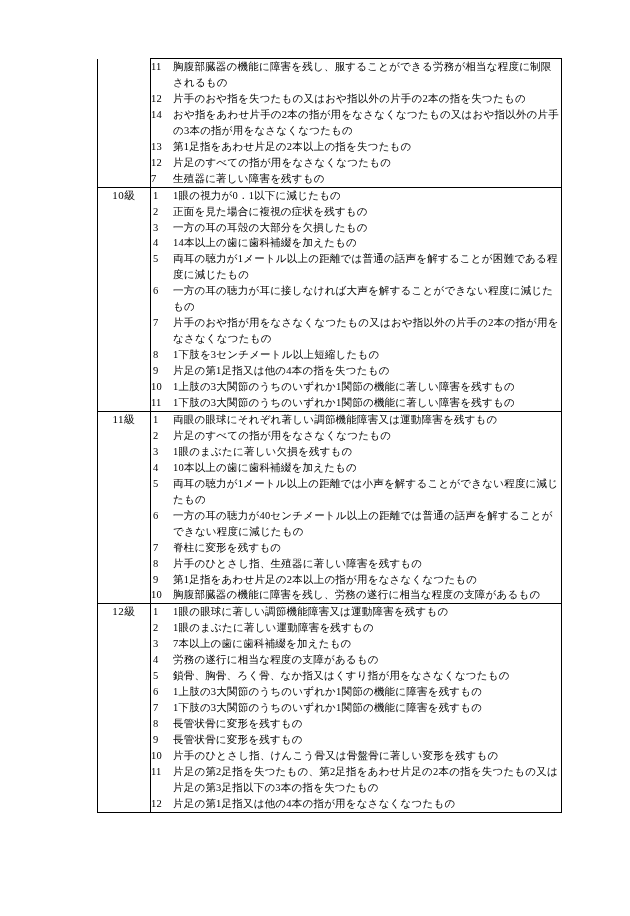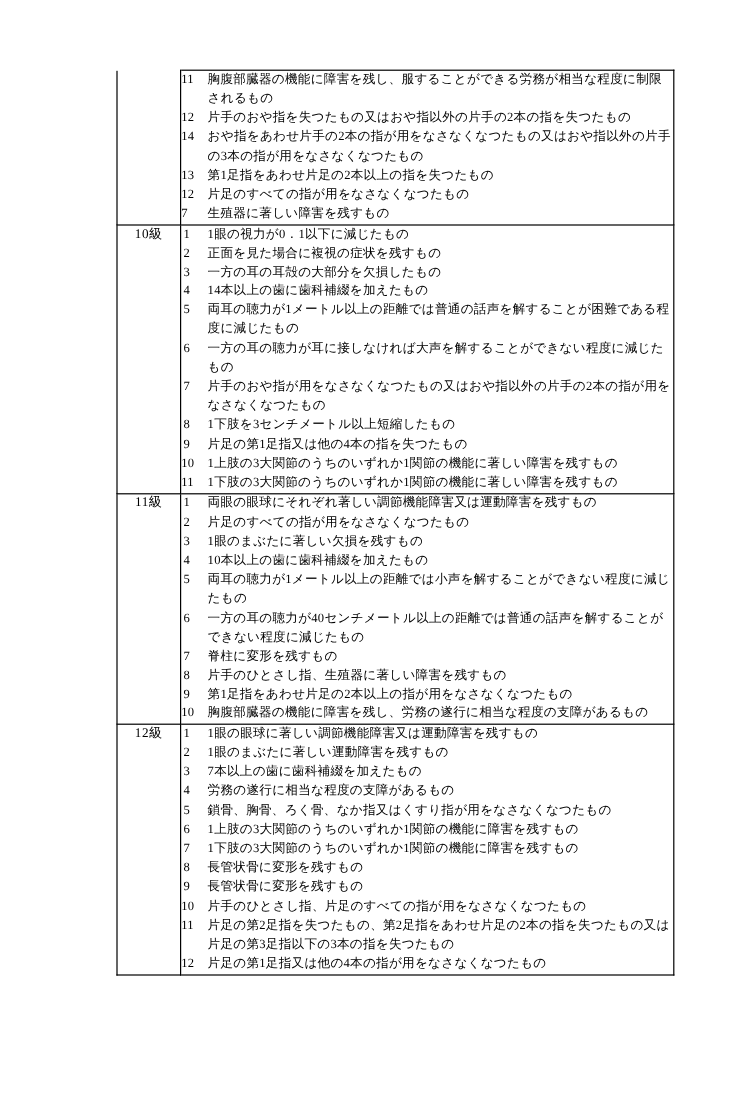--- a/index.html
+++ b/index.html
@@ -148,21 +148,21 @@
             <ol class="items">
               <li><span class="num">1</span><span>1眼の眼球に著しい調節機能障害又は運動障害を残すもの</span></li>
               <li><span class="num">2</span><span>1眼のまぶたに著しい運動障害を残すもの</span></li>
               <li><span class="num">3</span><span>7本以上の歯に歯科補綴を加えたもの</span></li>
               <li><span class="num">4</span><span>労務の遂行に相当な程度の支障があるもの</span></li>
               <li><span class="num">5</span><span>鎖骨、胸骨、ろく骨、なか指又はくすり指が用をなさなくなつたもの</span></li>
               <li><span class="num">6</span><span>1上肢の3大関節のうちのいずれか1関節の機能に障害を残すもの</span></li>
               <li><span class="num">7</span><span>1下肢の3大関節のうちのいずれか1関節の機能に障害を残すもの</span></li>
               <li><span class="num">8</span><span>長管状骨に変形を残すもの</span></li>
               <li><span class="num">9</span><span>長管状骨に変形を残すもの</span></li>
-              <li class="two-digit"><span class="num">10</span><span>片手のひとさし指、片足のすべての指が用をなさなくなつたもの</span></li>
+              <li class="two-digit"><span class="num">10</span><span>片手のひとさし指、けんこう骨又は骨盤骨に著しい変形を残すもの</span></li>
               <li class="two-digit"><span class="num">11</span><span>片足の第2足指を失つたもの、第2足指をあわせ片足の2本の指を失つたもの又は片足の第3足指以下の3本の指を失つたもの</span></li>
               <li class="two-digit"><span class="num">12</span><span>片足の第1足指又は他の4本の指が用をなさなくなつたもの</span></li>
             </ol>
           </td>
         </tr>
 
       </tbody>
     </table>
   </div>
 </div>

